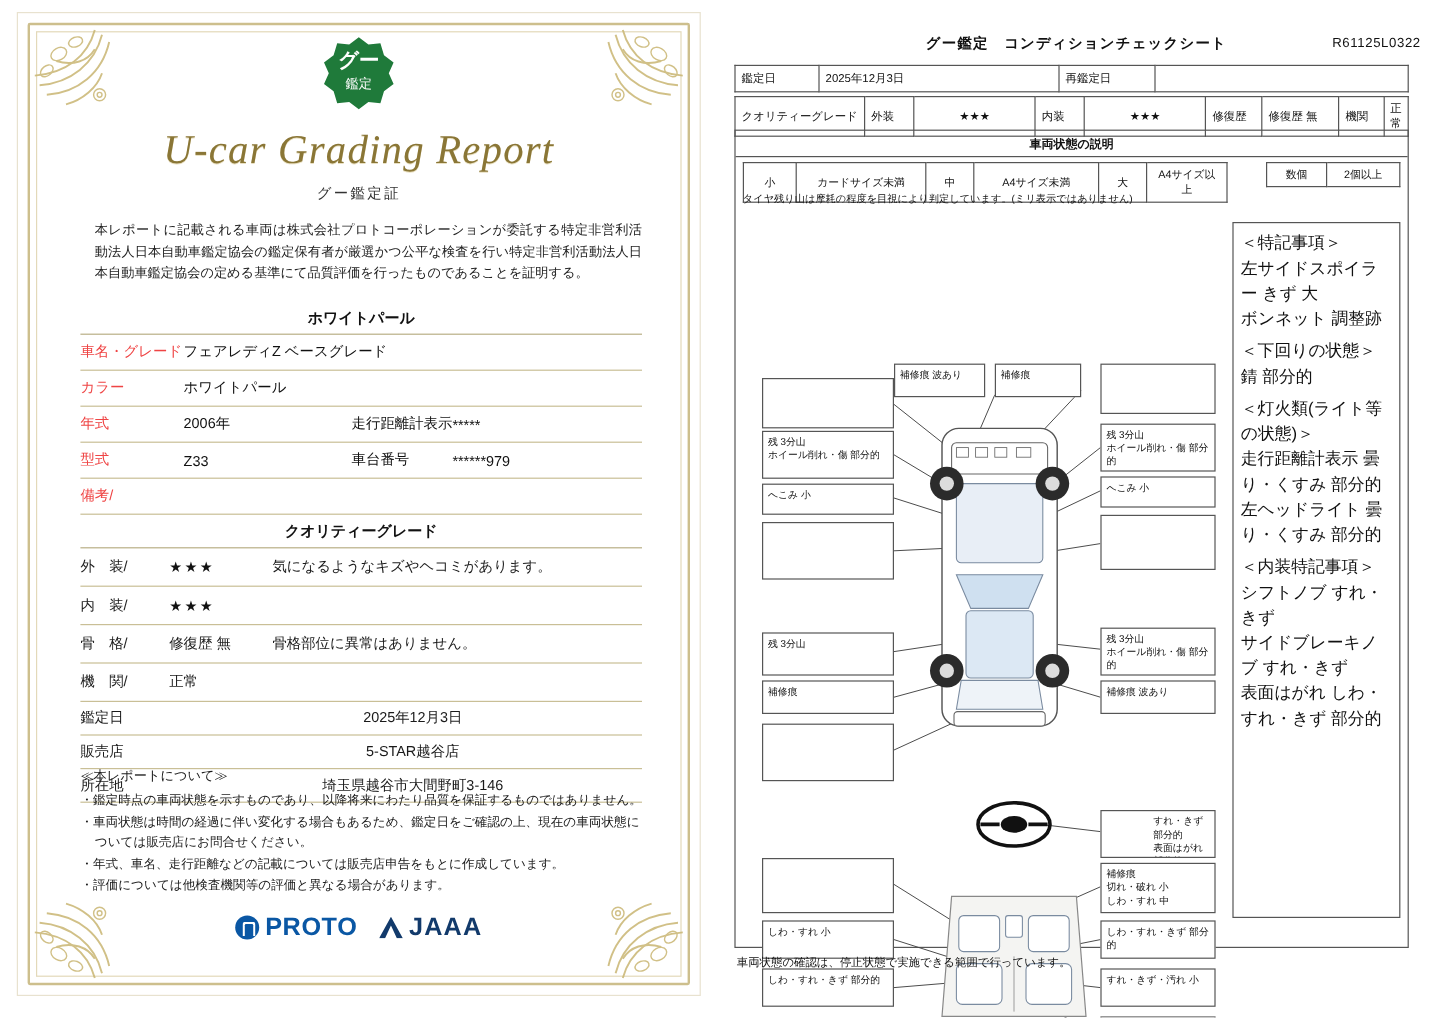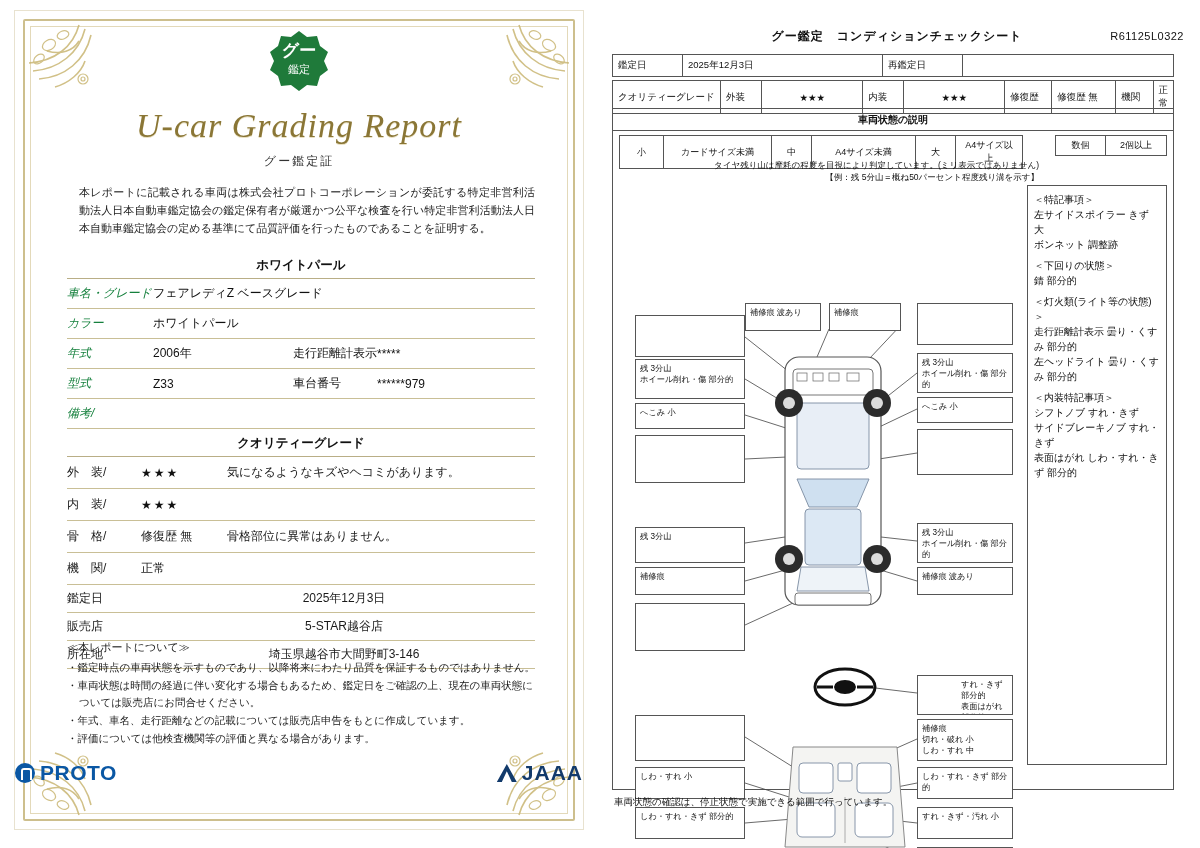--- a/index.html
+++ b/index.html
@@ -65,21 +65,21 @@
   }
 
   .sec-head {
     text-align:center; font-size:12.5px; font-weight:bold; color:#111;
     padding-bottom:4px;
   }
   .rule { border-bottom:1px solid #b9ae86; }
 
   .spec-wrap { position:absolute; left:52px; right:48px; top:246px; }
   .spec-row { display:flex; align-items:center; height:30px; font-size:12px; border-bottom:1px solid #c9bf96;}
-  .spec-label { width:86px; color:#15803d;font-style:italic; }
+  .spec-label { width:86px; color:#ef4444; }
   .spec-val { flex:1; color:#111; }
   .spec-label2 { width:84px; color:#111; }
   .spec-val2 { width:140px; color:#111; }
   .stars { color:#111; letter-spacing:2px; font-size:12px; }
 
   .qg-head { margin-top:6px; }
 
   .grade-row { display:flex; align-items:center; height:32px; font-size:12px; border-bottom:1px solid #c9bf96; }
   .grade-k { width:74px; }
   .grade-s { width:86px; }
@@ -90,21 +90,21 @@
   .info-v { flex:1; text-align:center; }
 
   .notes { position:absolute; left:52px; right:48px; top:628px; font-size:10.5px; line-height:1.55; }
   .notes-title { font-size:11px; margin-bottom:3px; }
   .notes li { margin-bottom:2px; }
   .notes ul { margin:0; padding-left:12px; list-style:none; }
   .notes ul li:before { content:"・"; margin-left:-12px; }
 
   .logos {
     position:absolute; left:0; right:0; bottom:44px;
-    display:flex; justify-content:space-between; align-items:center; gap:18px;margin-top:28px;
+    display:flex; justify-content:center; align-items:center; gap:18px;margin-top:28px;
   }
   .proto { display:flex; align-items:center; gap:5px; }
   .proto-mark { width:20px; height:20px; border-radius:50%; background:#0a57a4; position:relative; }
   .proto-mark:after { content:""; position:absolute; left:6px; top:5px; width:7px; height:10px; border:2px solid #fff; border-radius:3px 3px 0 0; border-bottom:none;}
   .proto-text { font-family:"Liberation Sans", sans-serif; font-weight:bold; font-size:21px; color:#0a57a4; letter-spacing:.5px; }
   .jaaa { display:flex; align-items:center; gap:5px; }
   .jaaa-mark { width:20px; height:18px; background:#123a6b; clip-path:polygon(0 100%, 50% 0, 100% 100%, 75% 100%, 50% 40%, 25% 100%); }
   .jaaa-text { font-weight:bold; font-size:21px; color:#123a6b; letter-spacing:1px; }
 
   
@@ -140,26 +140,26 @@
     position:absolute; left:6px; top:26px; width:404px;
   }
   .legend td { height:20px; text-align:center; font-size:9px; }
   .legend-right {
     position:absolute; right:6px; top:26px; width:112px;
   }
   .legend-right td { height:20px; text-align:center; font-size:9px; }
 
   .tire-note {
     position:absolute; left:6px; top:50px; width:420px;
-    font-size:8.5px; line-height:1.45;text-align:right;
+    font-size:8.5px; line-height:1.45;
   }
 
   .notebox {
     position:absolute; right:6px; top:76px; width:140px; height:580px;
-    border:1px solid #555; padding:6px 6px; font-size:10px; line-height:1.5;
+    border:1px solid #555; padding:6px 6px; font-size:14px; line-height:1.5;
   }
   .nb-h { margin-top:6px; }
   .nb-h:first-child { margin-top:0; }
 
   .diagram {
     position:absolute; left:4px; top:98px; width:412px; height:660px;
   }
 
   .cbox {
     position:absolute; border:1px solid #555; background:#fff;
@@ -400,21 +400,20 @@
         <tbody>
             <tr>
           <td style="width:50px">数個</td>
           <td>2個以上</td>
         </tr>
       </tbody>
         </table>
 
       <div class="tire-note">
         <div>タイヤ残り山は摩耗の程度を目視により判定しています。(ミリ表示ではありません)</div>
-        <div>【例：残 5分山＝概ね50パーセント程度残り溝を示す】</div>
       </div>
 
       <div class="notebox">
         <div class="nb-h">＜特記事項＞</div>
         <div>左サイドスポイラー きず 大</div>
         <div>ボンネット 調整跡</div>
         <div class="nb-h">＜下回りの状態＞</div>
         <div>錆 部分的</div>
         <div class="nb-h">＜灯火類(ライト等の状態)＞</div>
         <div>走行距離計表示 曇り・くすみ 部分的</div>

